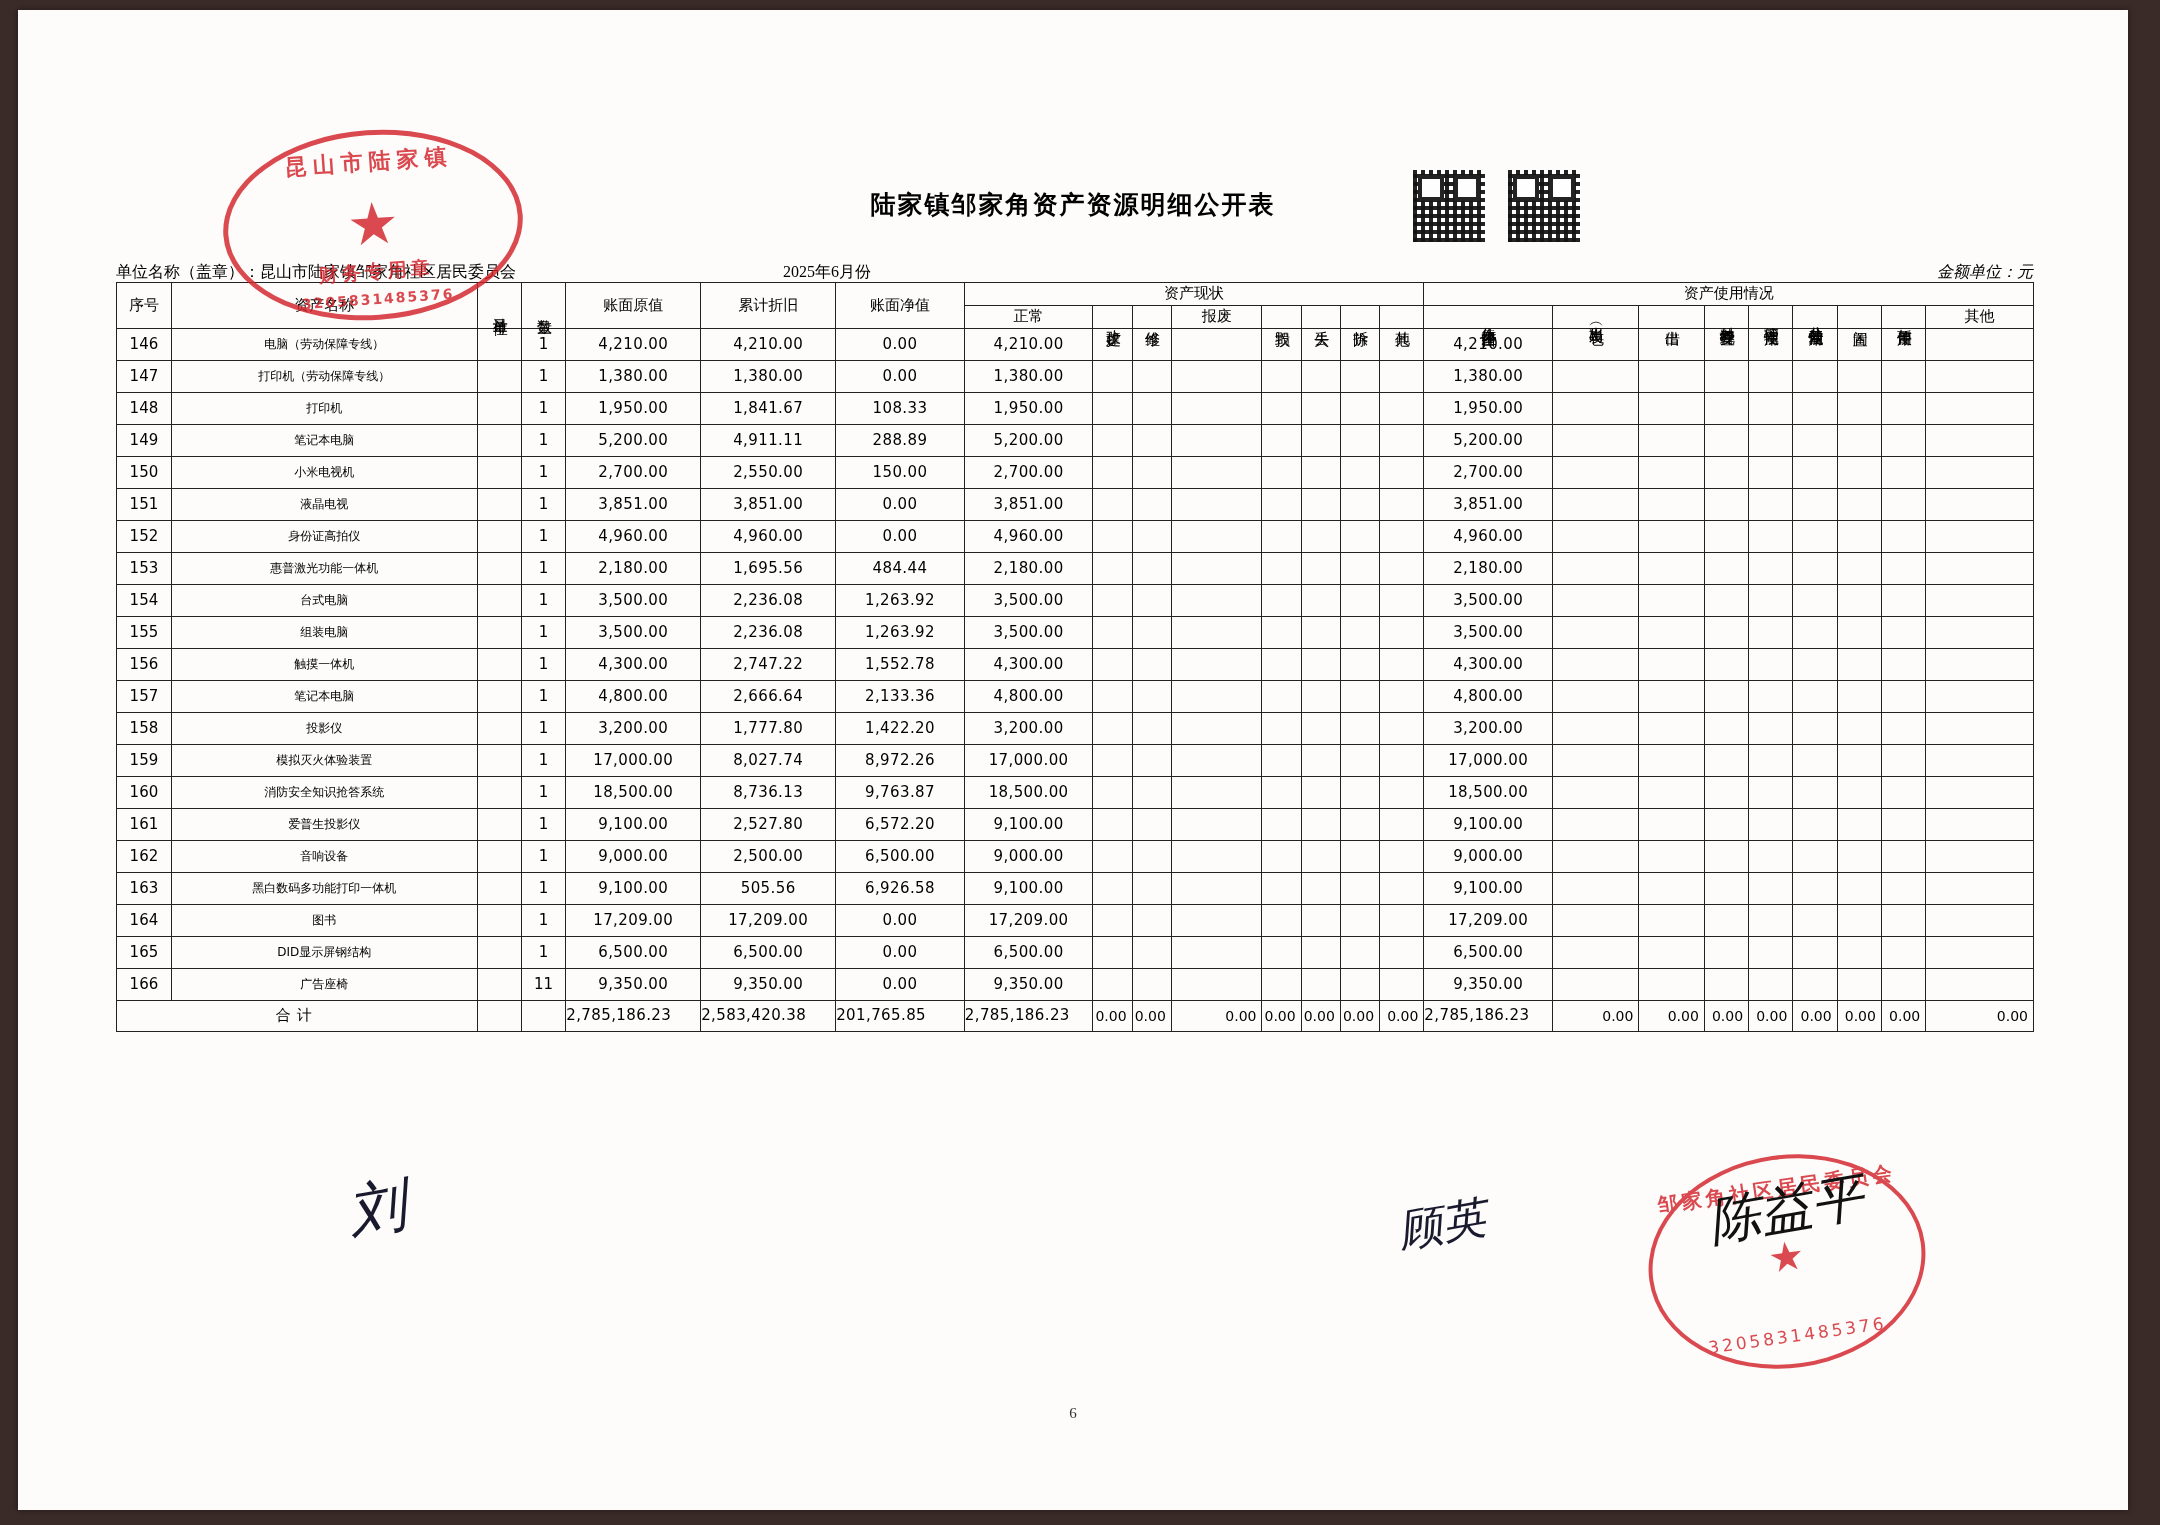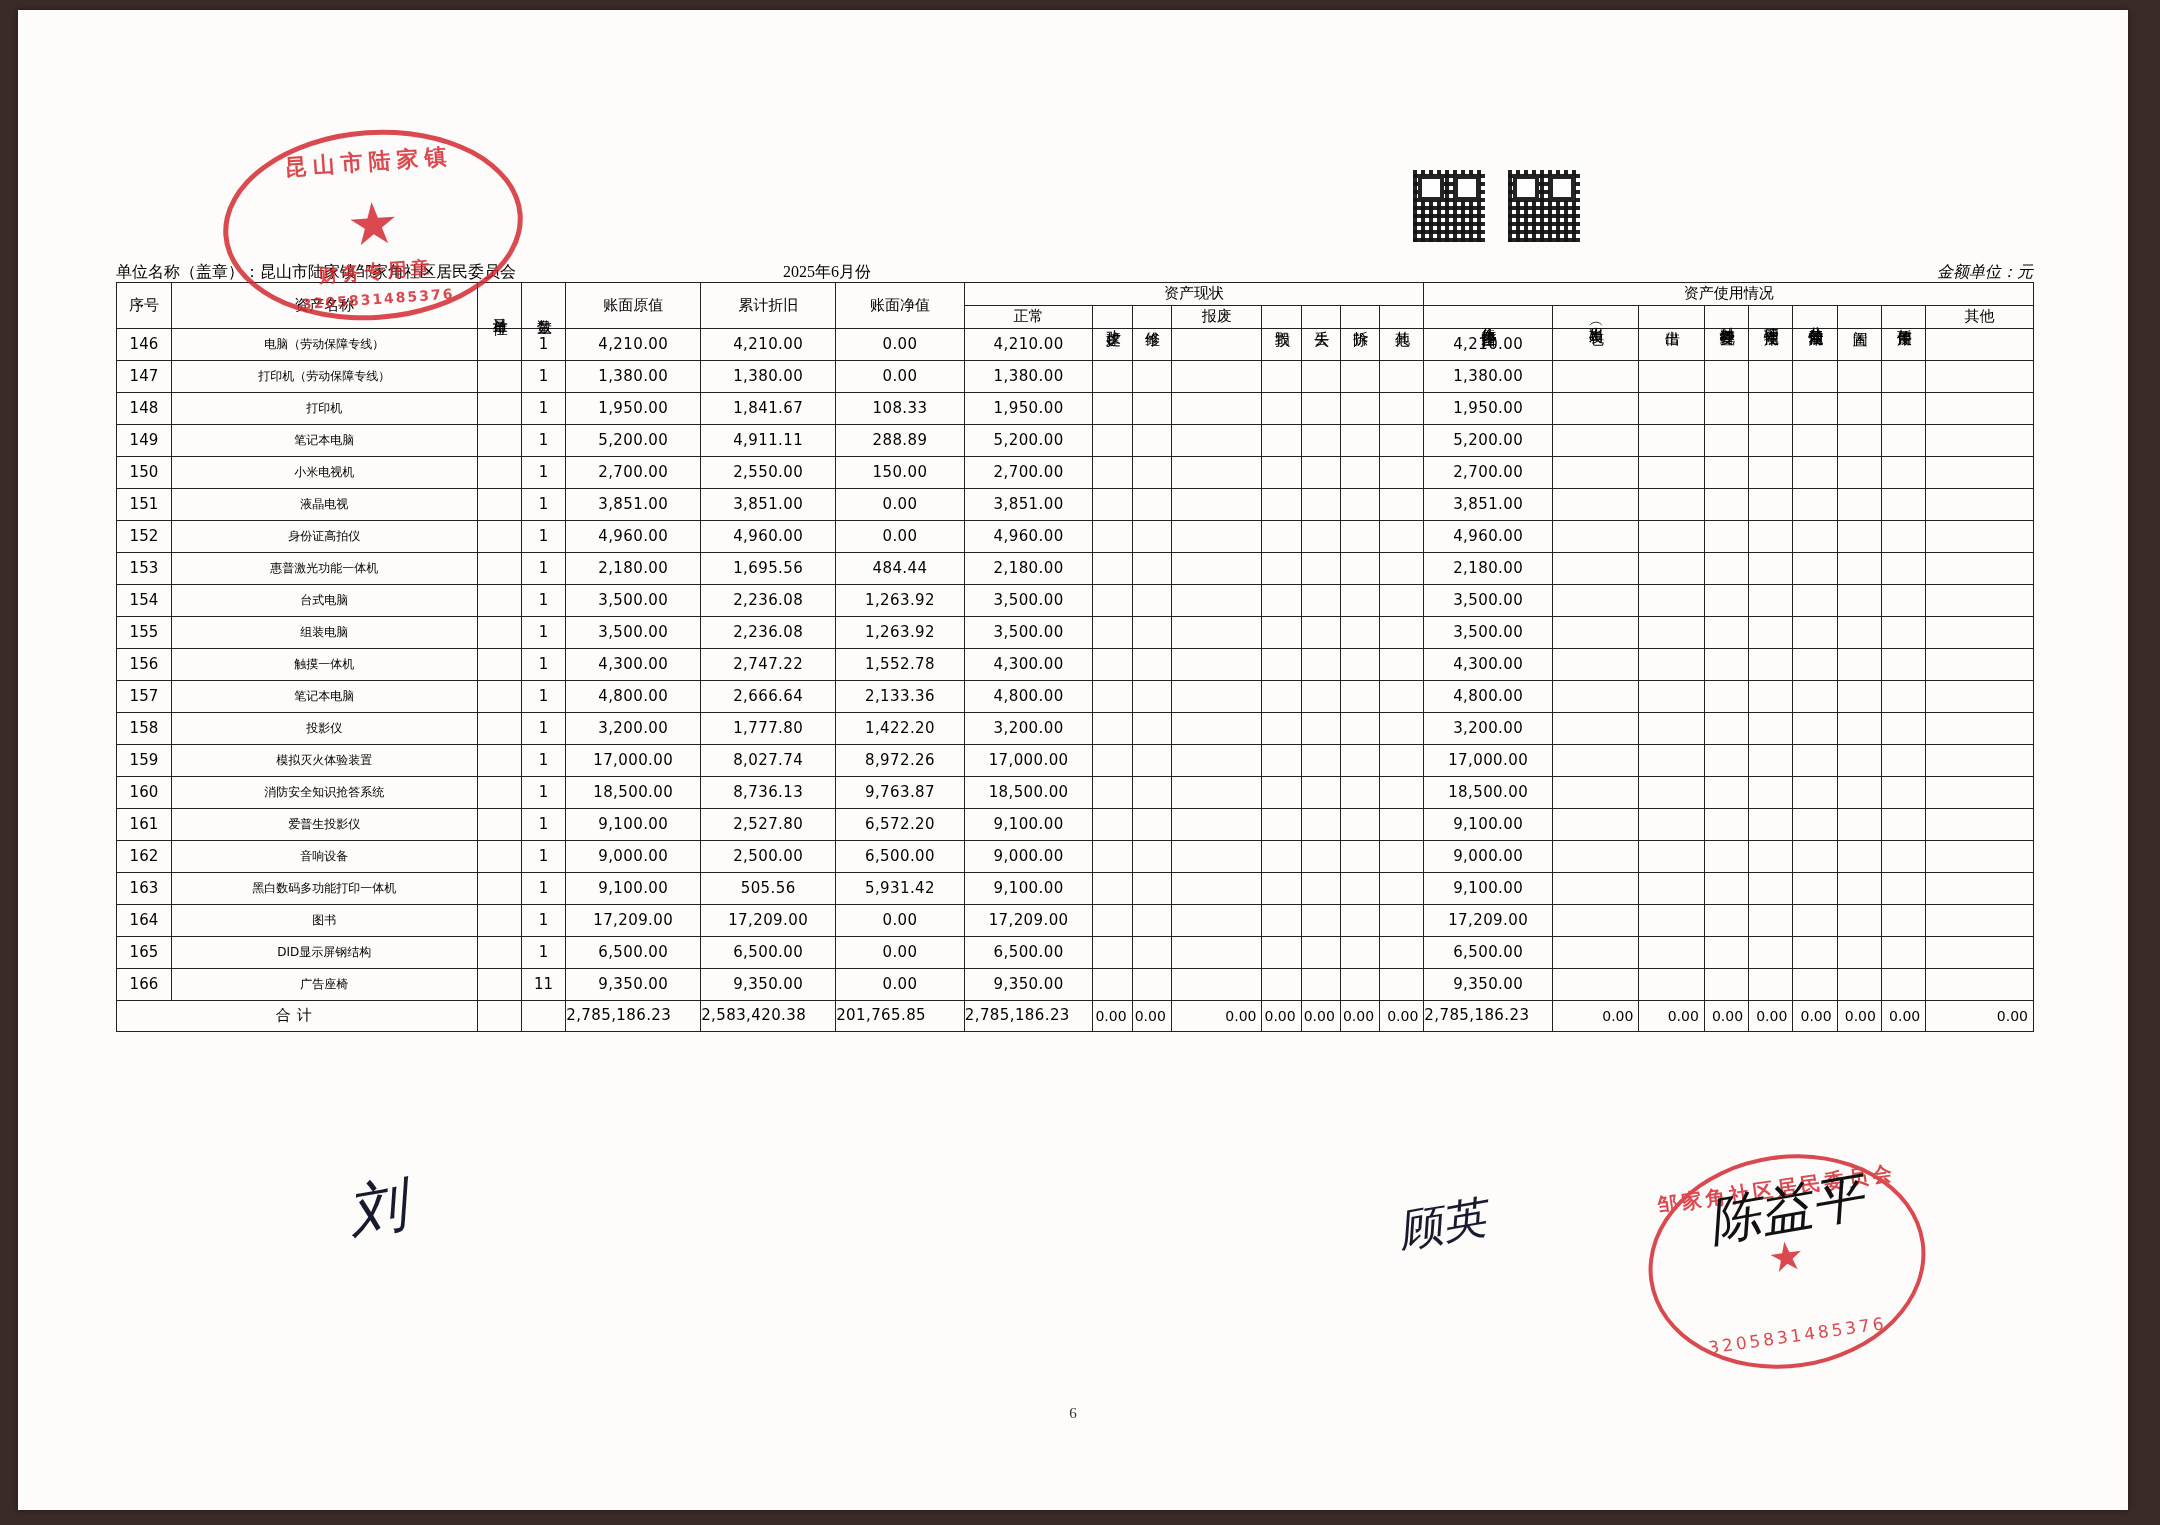--- a/index.html
+++ b/index.html
@@ -156,20 +156,21 @@
   }
   .sig1 { left:330px; top:1160px; font-size:58px; }
   .sig2 { left:1380px; top:1185px; font-size:44px; }
   .sig3 { left:1690px; top:1165px; font-size:52px; color:#111; }
 </style>
 </head>
 <body>
 
 <div class="page">
 
+  <div class="doc-title">陆家镇邹家角资产资源明细公开表</div>
 
   <div class="qr one"></div>
   <div class="qr two"></div>
 
   <div class="unit-name">单位名称（盖章）：昆山市陆家镇邹家角社区居民委员会</div>
   <div class="period">2025年6月份</div>
   <div class="money-unit">金额单位：元</div>
 
   <table class="main">
     <colgroup>
@@ -673,21 +674,21 @@
           <td></td>
           <td></td>
         </tr>
         <tr>
           <td class="idx">163</td>
           <td class="name">黑白数码多功能打印一体机</td>
           <td></td>
           <td class="qty">1</td>
           <td class="num">9,100.00</td>
           <td class="num">505.56</td>
-          <td class="num">5,931.42</td>
+          <td class="num">6,926.58</td>
           <td class="num">9,100.00</td>
           <td></td>
           <td></td>
           <td></td>
           <td></td>
           <td></td>
           <td></td>
           <td></td>
           <td class="num">9,100.00</td>
           <td></td>

